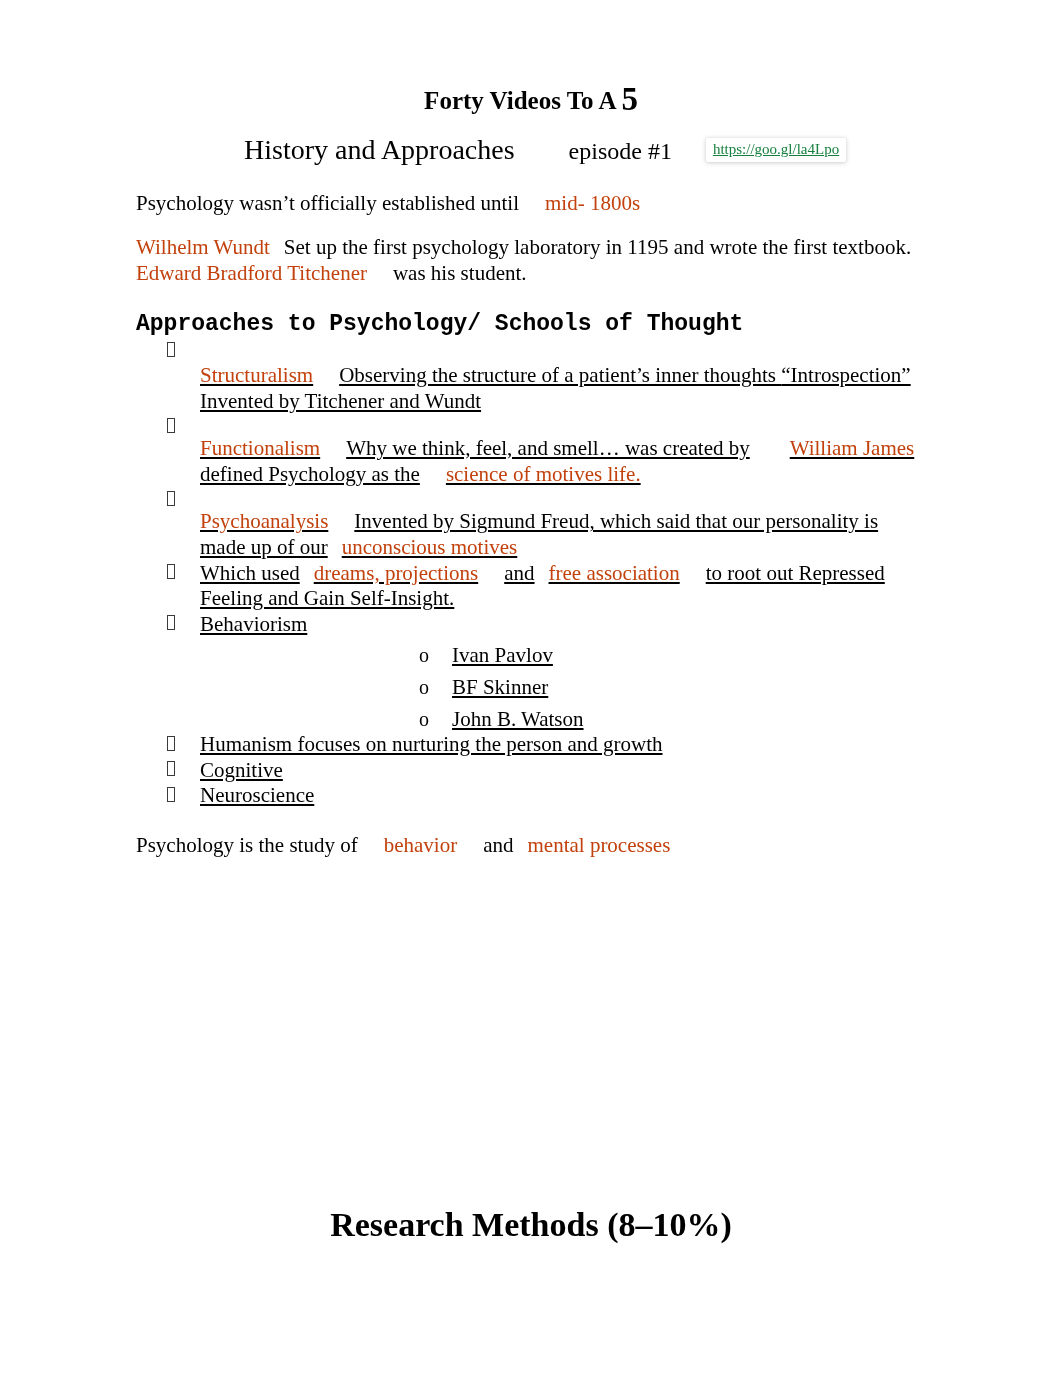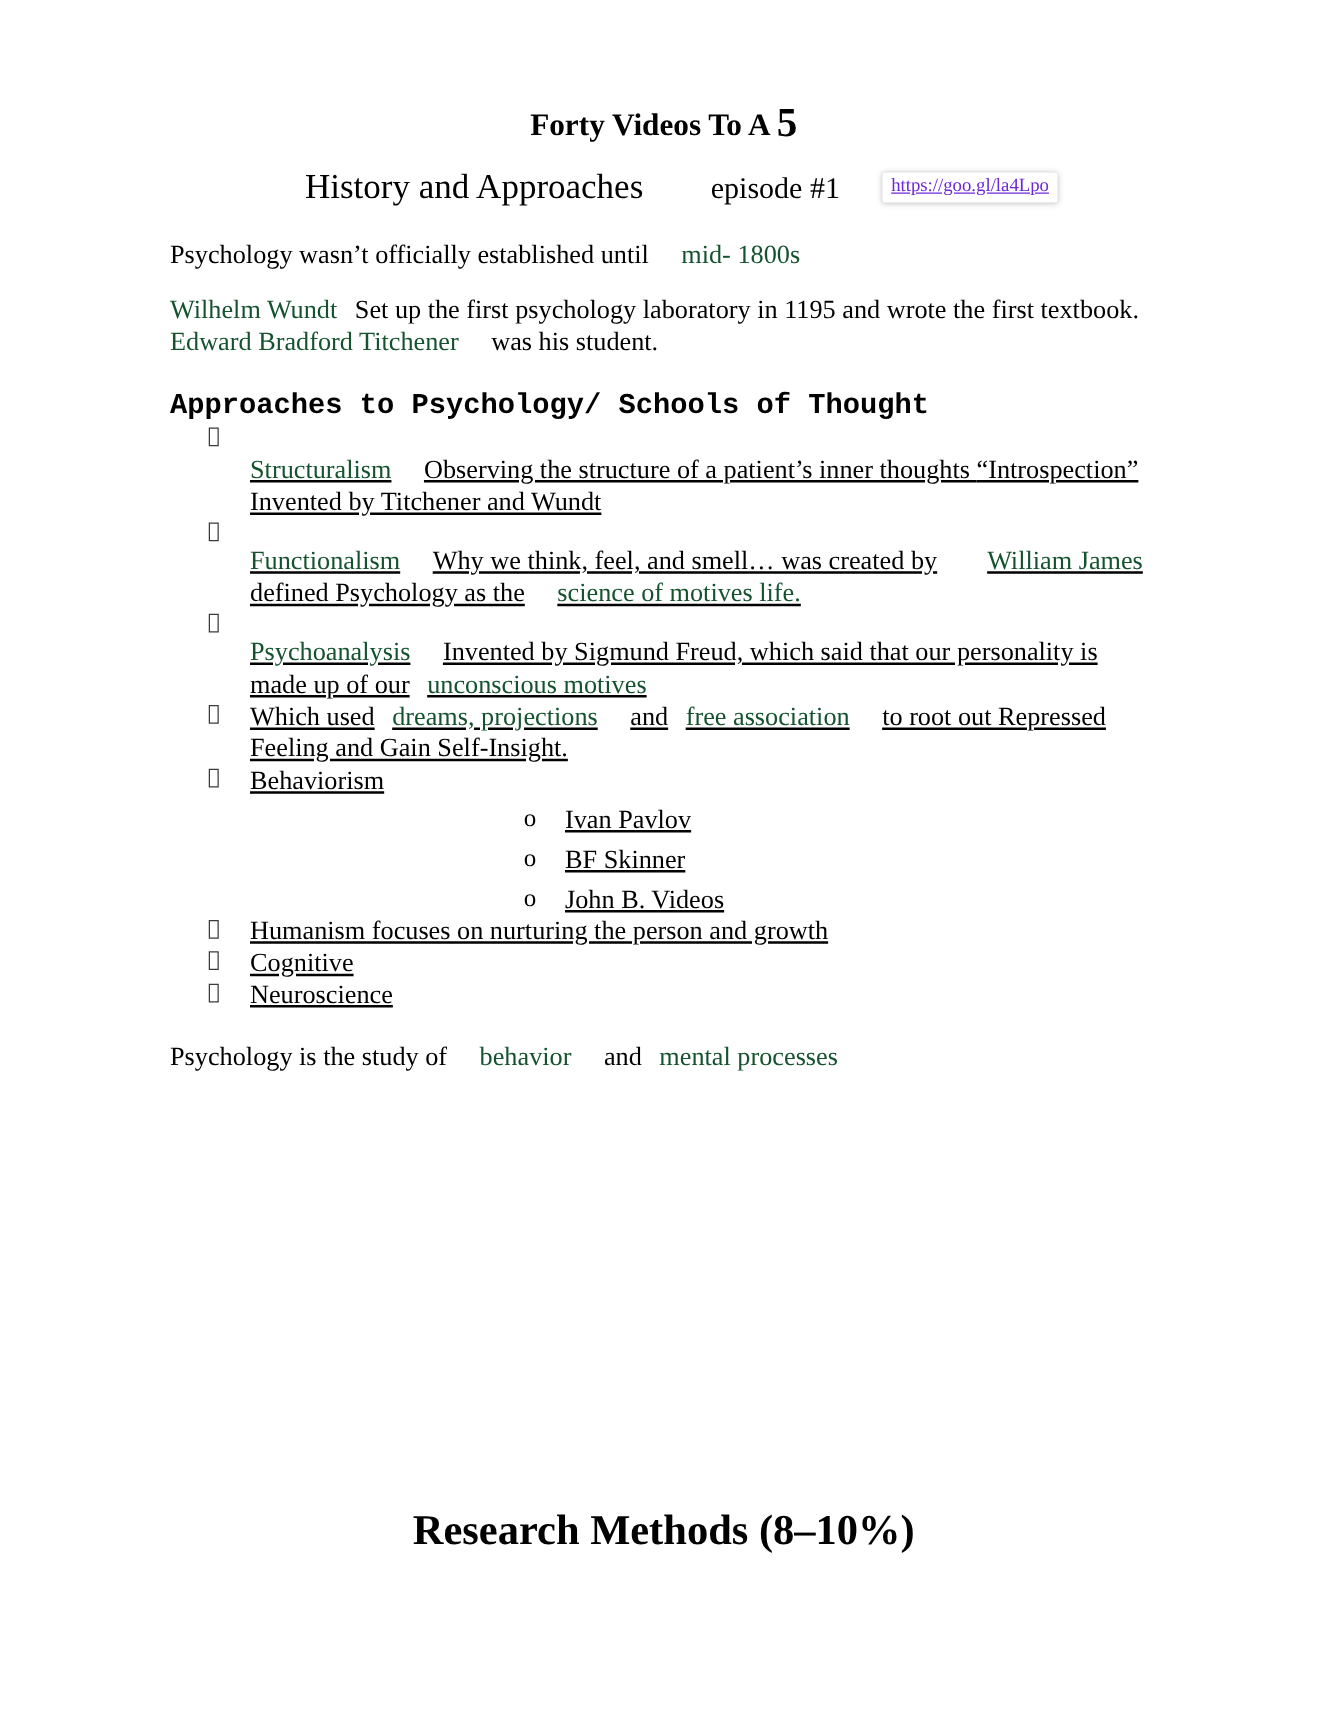--- a/index.html
+++ b/index.html
@@ -17,21 +17,21 @@
   }
   .page {
     position: relative;
     width: 1062px;
     height: 1376px;
     padding: 12px;
     box-sizing: border-box;
   }
 
   
-  .red   { color: #14532d; }
+  .red   { color: #c2410c; }
   .sp-s  { display: inline-block; width: 14px; }
   .sp-m  { display: inline-block; width: 26px; }
   .sp-l  { display: inline-block; width: 40px; }
   .sp-xl { display: inline-block; width: 54px; }
 
   
   .doc-title {
     text-align: center;
     font-size: 25px;
     line-height: 1.15;
@@ -55,21 +55,21 @@
   }
   .subtitle-main {
     font-size: 28px;
   }
   .subtitle-ep {
     font-size: 24px;
     text-align: center;
   }
   .link-chip {
     font-size: 15px;
-    color: #6d28d9;
+    color: #15803d;
     position: relative;
     top: -5px;
     margin-left: 34px;
     padding: 3px 7px 4px 7px;
     border-radius: 2px;
     box-shadow: 0 1px 5px rgba(120,120,120,0.30),
                 0 0 3px rgba(150,150,150,0.22);
     background: #ffffff;
     white-space: nowrap;
     display: inline-block;
@@ -210,21 +210,21 @@
         <li>
           <span class="omark">o</span>
           <span>Ivan Pavlov</span>
         </li>
         <li>
           <span class="omark">o</span>
           <span>BF Skinner</span>
         </li>
         <li>
           <span class="omark">o</span>
-          <span>John B. Videos</span>
+          <span>John B. Watson</span>
         </li>
       </ul>
     </li>
 
     <li>
       <span class="tofu"></span>
       <span>Humanism focuses on nurturing the person and growth</span>
     </li>
 
     <li>

